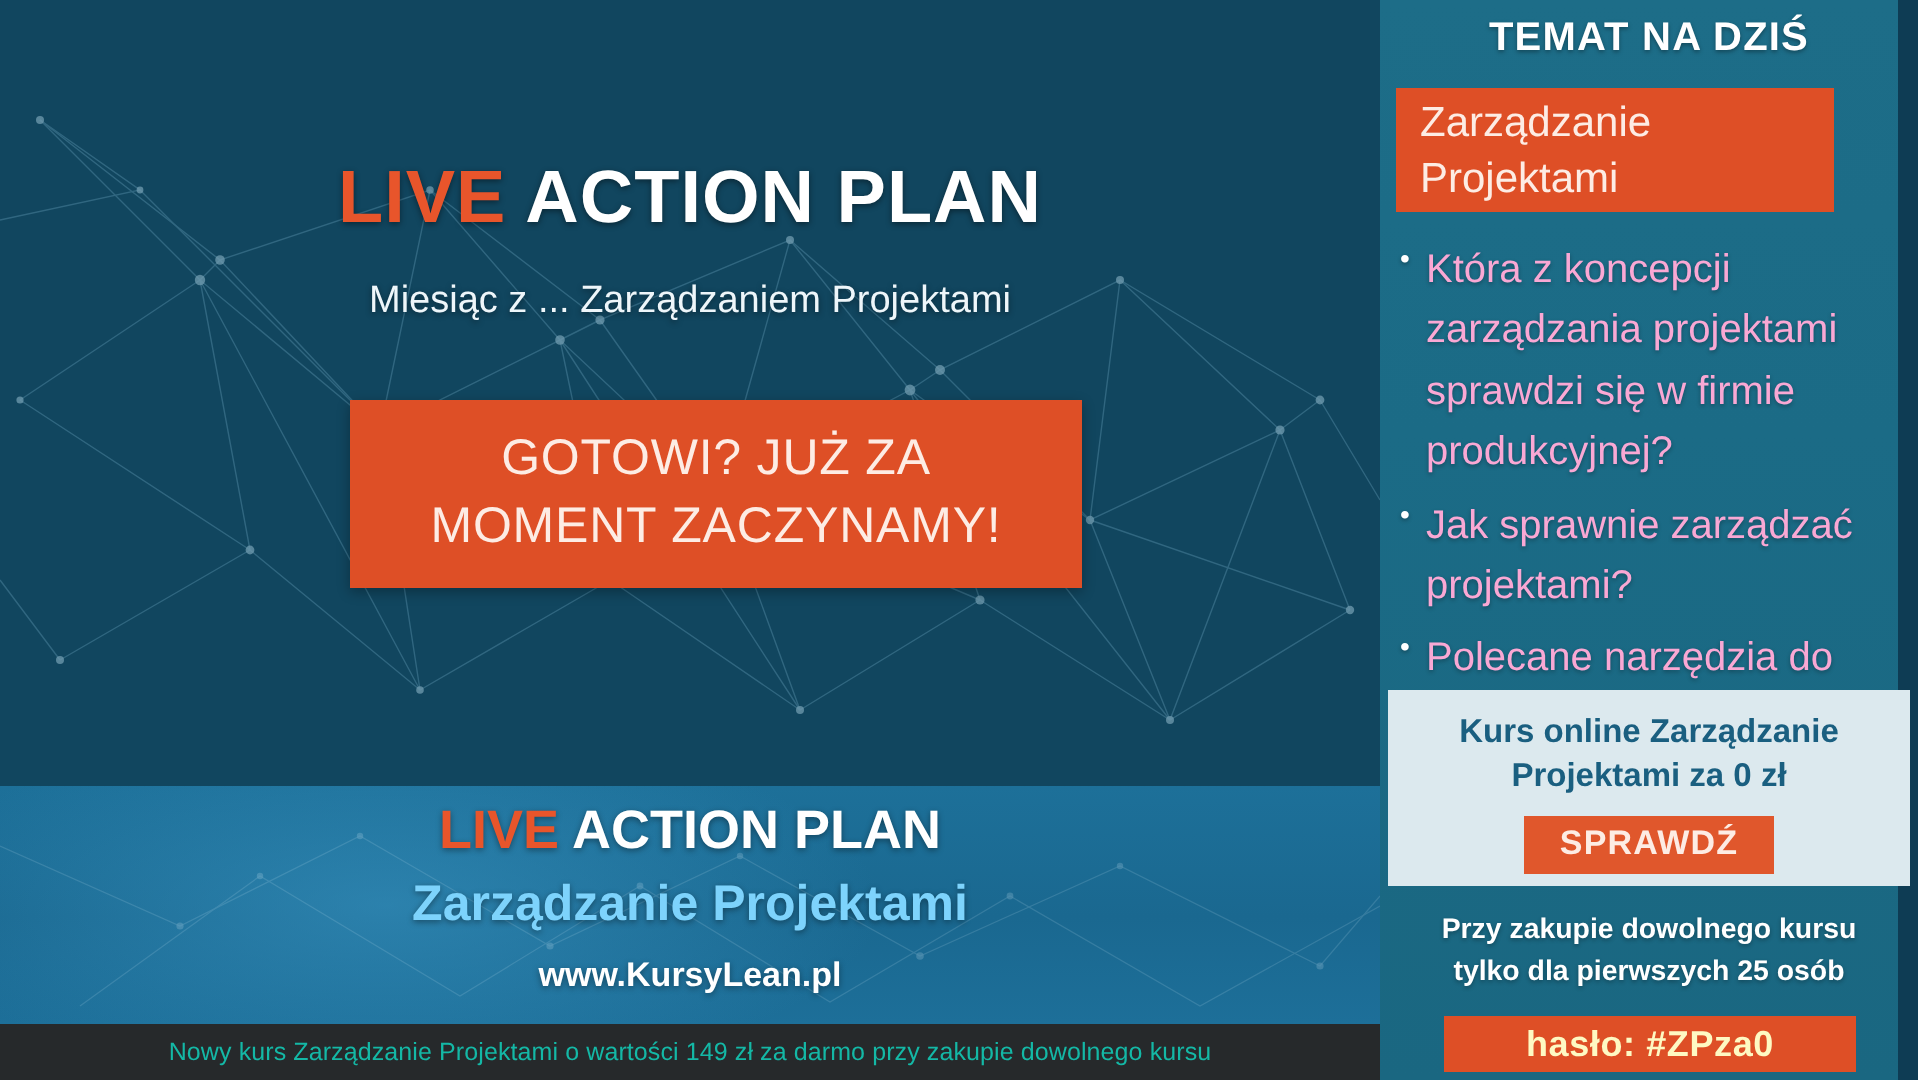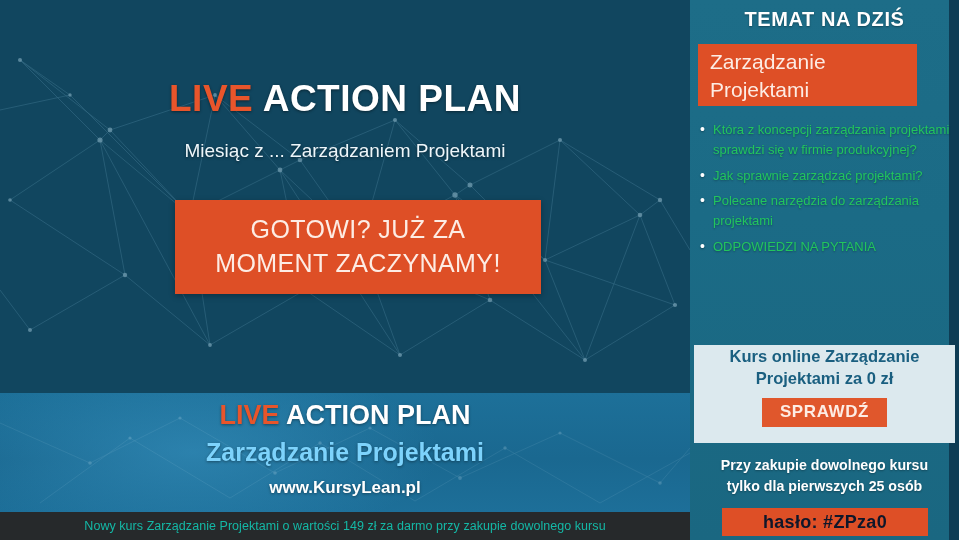--- a/index.html
+++ b/index.html
@@ -120,36 +120,37 @@
 
   
   .bullets{
     position:absolute; left:700px; top:120px; width:254px;
   }
   .bullets li{
     list-style:none;
     position:relative;
     padding-left:13px;
     margin-bottom:6px;
-    font-size:13px;
+    font-size:20px;
     line-height:1.52;
-    color:#22c55e;
+    color:#f9a8d4;
     text-shadow:0 1px 2px rgba(0,0,0,.3);
   }
   .bullets li:before{
     content:"•";
     position:absolute; left:0; top:-1px;
     font-size:14px; color:#ffffff;
   }
 
   
   .offer{
     position:absolute; left:694px; top:345px; width:261px; height:98px;
     background:#dce9ee;
     display:flex; flex-direction:column; align-items:center;
+    padding-top:10px;
   }
   .offer .o1,.offer .o2{
     font-size:16.5px; font-weight:bold; color:#1a5f80;
     line-height:1.35; white-space:nowrap;
   }
   .sprawdz{
     margin-top:8px;
     background:#e0572c; color:#fdece4;
     font-size:17px; font-weight:bold; letter-spacing:.6px;
     padding:4px 18px 5px 18px;
@@ -164,21 +165,21 @@
   .note .n{
     font-size:14.2px; font-weight:bold; color:#ffffff; line-height:1.5;
     text-shadow:0 1px 2px rgba(0,0,0,.3); white-space:nowrap;
   }
   .promo{
     position:absolute; left:722px; top:508px; width:206px; height:28px;
     background:#de4f26;
     display:flex; align-items:center; justify-content:center;
   }
   .promo span{
-    font-size:18px; font-weight:bold; color:#0f172a; letter-spacing:.3px;
+    font-size:18px; font-weight:bold; color:#fef9c3; letter-spacing:.3px;
     white-space:nowrap;
   }
 </style>
 </head>
 <body>
 
 <div id="stage">
 
   <div class="main-bg">
     <svg class="net-svg" viewBox="0 0 690 400" preserveAspectRatio="none">

